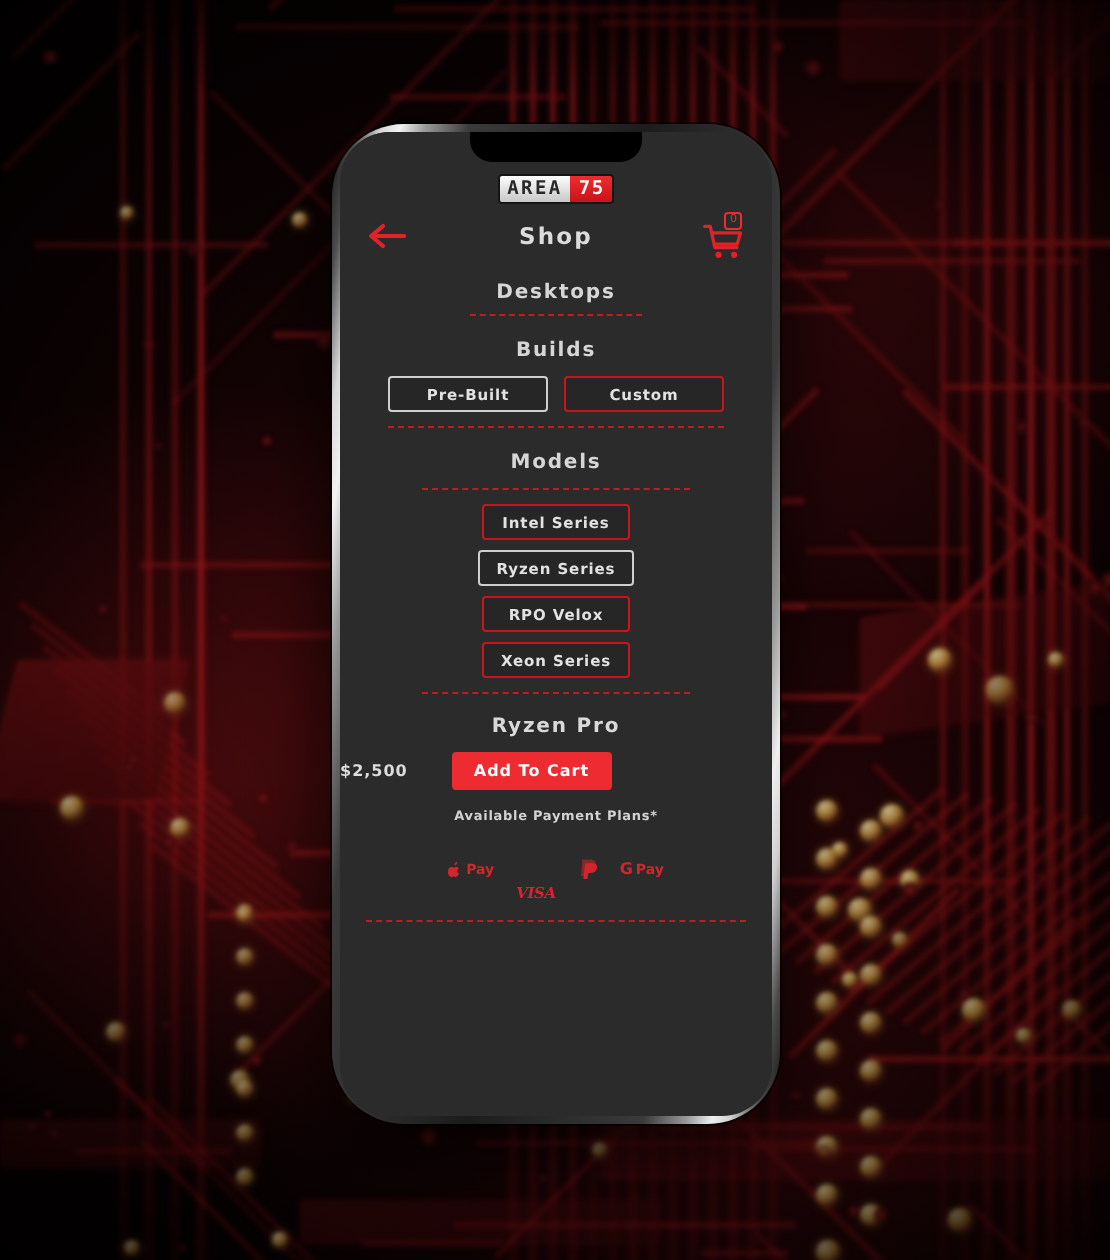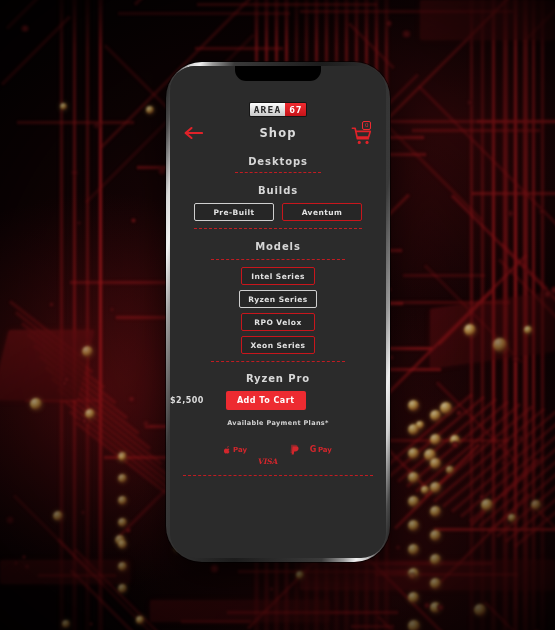--- a/index.html
+++ b/index.html
@@ -65,21 +65,21 @@
 
   
   .brandbar{
     height:22px;display:flex;align-items:center;justify-content:center;
     background:#2b2b2b;
   }
   .brand{
     font-size:9.5px;letter-spacing:.8px;color:#9b9b9b;font-weight:700;
     font-family:"DejaVu Sans", sans-serif;
   }
-  .logo-row{display:flex;justify-content:center;margin-top:15px;}
+  .logo-row{display:flex;justify-content:center;margin-top:0;}
   .logo{display:flex;align-items:stretch;height:13px;border-radius:1px;overflow:hidden;
         box-shadow:0 0 0 1px rgba(0,0,0,.5);}
   .logo-a{
     background:linear-gradient(180deg,#fdfdfd,#c8c8c8);color:#2a2a2a;
     font-size:9.5px;font-weight:800;letter-spacing:1.2px;
     padding:0 4px;display:flex;align-items:center;
     font-family:"DejaVu Sans Mono", monospace;
   }
   .logo-n{
     background:linear-gradient(180deg,#f02b30,#c71419);color:#fff;
@@ -463,21 +463,21 @@
     <div class="screen">
       <div class="notch"></div>
 
       <div class="brandbar">
         <div class="brand">datatitan</div>
       </div>
 
       <div class="logo-row">
         <div class="logo">
           <div class="logo-a">AREA</div>
-          <div class="logo-n">67</div>
+          <div class="logo-n">75</div>
         </div>
       </div>
 
       <div class="navrow">
         <div class="backbtn">
           <svg width="20" height="14" viewBox="0 0 20 14">
             <path d="M19 7 H3" stroke="#e02229" stroke-width="2.1" fill="none" stroke-linecap="round"></path>
             <path d="M8.5 2 L2.6 7 L8.5 12" stroke="#e02229" stroke-width="2.1" fill="none" stroke-linecap="round" stroke-linejoin="round"></path>
           </svg>
         </div>
@@ -493,21 +493,21 @@
         </div>
       </div>
 
       <div class="sec-title">Desktops</div>
       <div class="divider w40"></div>
 
       <div id="sections">
           <div class="sec-title">Builds</div>
           <div class="btn-row">
             <div class="opt sel">Pre-Built</div>
-            <div class="opt unsel">Aventum</div>
+            <div class="opt unsel">Custom</div>
           </div>
           <div class="divider w78" style="margin-top: 7px;"></div>
           <div class="sec-title">Models</div>
           <div class="divider w62" style="margin-top: 7px;"></div>
           <div class="stack">
             <div class="opt unsel">Intel Series</div>
             <div class="opt sel">Ryzen Series</div>
             <div class="opt unsel">RPO Velox</div>
             <div class="opt unsel">Xeon Series</div>
           </div>

